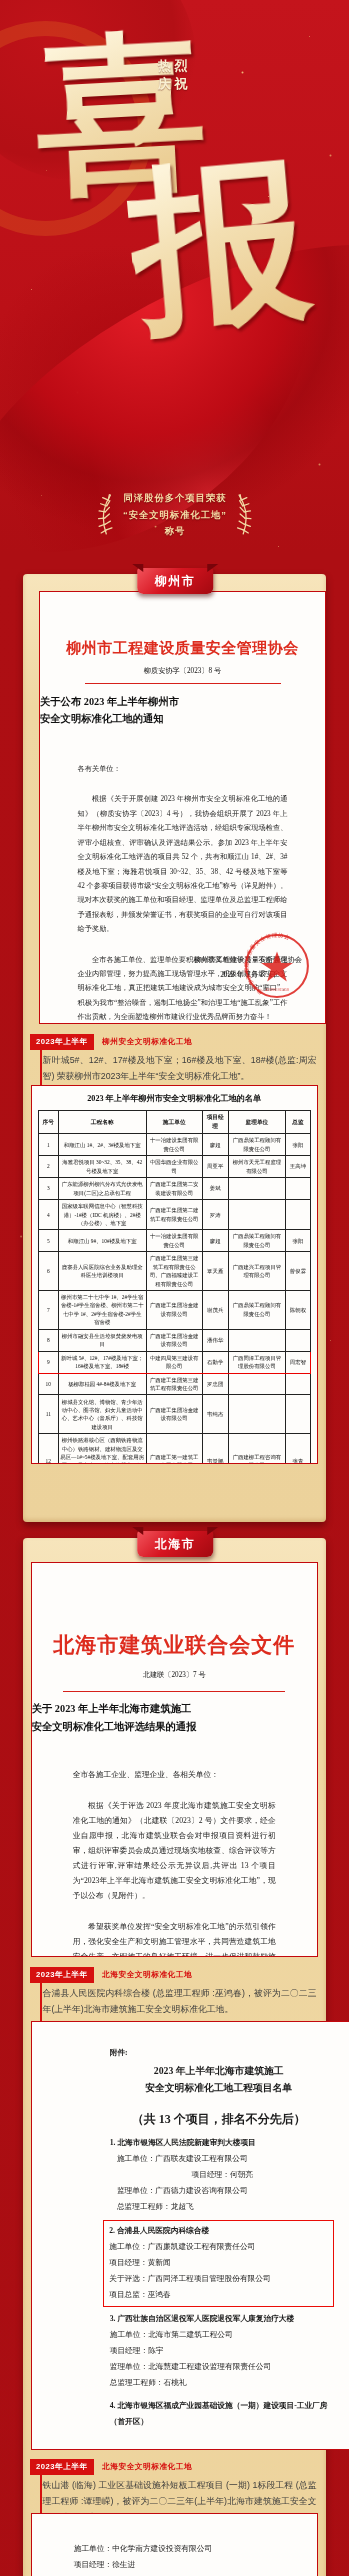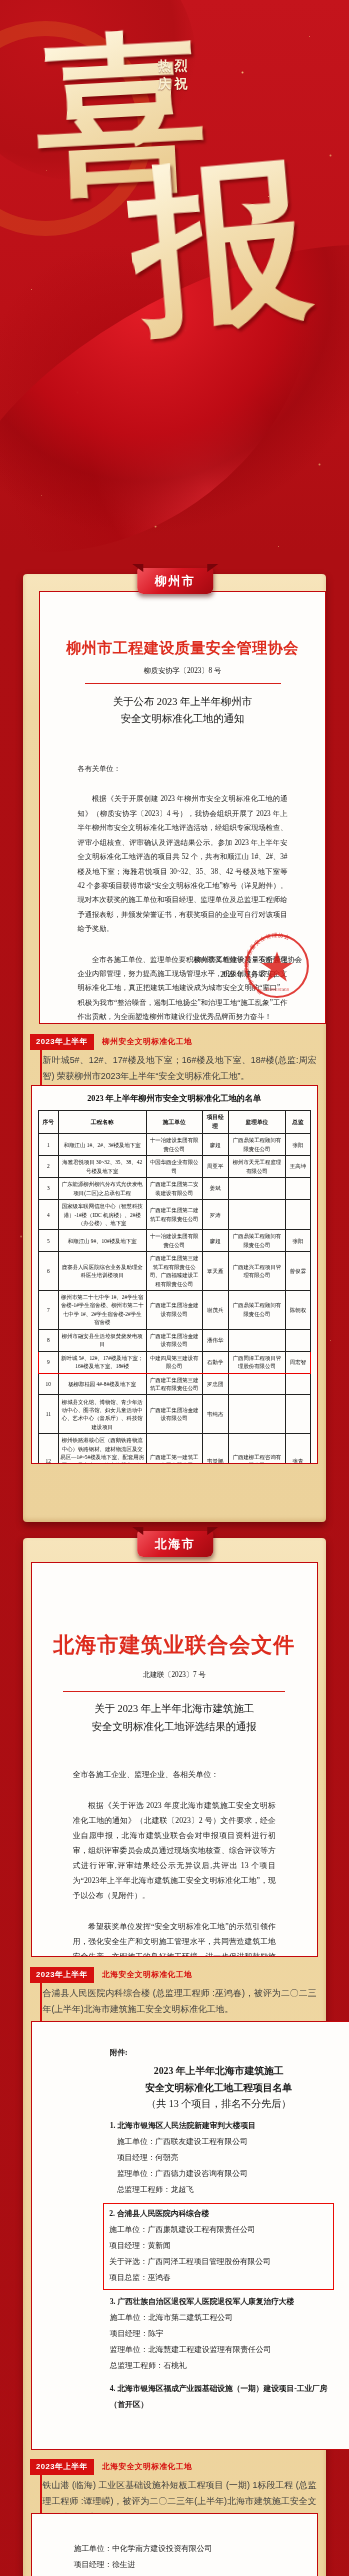--- a/index.html
+++ b/index.html
@@ -60,41 +60,41 @@
   .tagline{position:absolute;display:flex;align-items:center;height:15.5px;}
   .tagline .tag{background:#d6100f;color:#fff;font-size:7.7px;font-weight:bold;height:15.5px;display:flex;
       align-items:center;padding:0 6.2px;letter-spacing:0.5px;}
   .tagline .lbl{color:#d6100f;font-size:7.7px;font-weight:bold;margin-left:8.2px;letter-spacing:0.5px;}
   .hl-text{position:absolute;color:#3d3d3d;font-size:8.8px;line-height:16px;text-align:justify;}
   
   .doc{font-family:"Liberation Serif",serif;color:#222;}
   .doc .org{color:#dd2c1e;font-weight:bold;text-align:center;letter-spacing:0.5px;}
   .doc .num{text-align:center;font-size:7.2px;margin-top:8.2px;color:#111;}
   .doc .redline{height:1.5px;background:#d6201a;margin:7.2px auto 8.2px auto;}
-  .doc .h2{text-align:center;font-weight:normal;color:#111;line-height:17.5px;}
+  .doc .h2{text-align:left;font-weight:bold;color:#111;line-height:17.5px;}
   .doc .body{font-size:7.2px;line-height:14.4px;text-align:justify;color:#1c1c1c;}
   .doc .body p{margin:16px;}
   .doc .indent{text-indent:2em;}
   .sign{position:absolute;right:23px;text-align:center;font-size:7.2px;line-height:15.5px;color:#1c1c1c;}
   .stamp{position:absolute;}
   
   .tbl-title{text-align:center;font-weight:bold;font-size:8.2px;color:#111;font-family:"Liberation Serif",serif;margin-top:7.2px;}
   table.lz{border-collapse:collapse;table-layout:fixed;width:273px;margin:6.2px auto 0 auto;
       font-family:"Liberation Serif",serif;font-size:5.4px;color:#111;}
   table.lz th,table.lz td{border:0.5px solid #222;text-align:center;vertical-align:middle;padding:2.1px 1.5px;line-height:1.55;
       word-break:break-all;}
   table.lz th{font-weight:bold;font-size:5.7px;}
   tr.hl td{border-top:1.5px solid #ea0000;border-bottom:1.5px solid #ea0000;}
   tr.hl td:first-child{border-left:1.5px solid #ea0000;}
   tr.hl td:last-child{border-right:1.5px solid #ea0000;}
   
   .att{font-family:"Liberation Serif",serif;color:#1c1c1c;}
   .att .att-label{font-size:7.7px;font-weight:bold;}
   .att .att-title{text-align:center;font-size:9.8px;font-weight:bold;line-height:17px;margin-top:4px;}
-  .att .att-sub{text-align:center;font-size:10px;margin-top:1px;}
+  .att .att-sub{text-align:center;font-size:12px;margin-top:15px;font-weight:bold;}
   .att .item-t{font-size:7.7px;font-weight:bold;line-height:16px;margin-top:7.2px;}
   .att .item-l{font-size:7.7px;line-height:16px;}
   .redbox{border:1.5px solid #ea0c06;padding:1px 5.2px 3.1px 5.2px;margin:5.2px -6.7px 3.1px -6.7px;}
   .redbox .item-t{margin-top:1px;}
 </style>
 </head>
 <body>
 
 <div class="page">
   <div class="speck"></div>
@@ -102,20 +102,41 @@
   <div class="hero">
     <div class="circle-dark"></div>
     <div class="circle-ring"></div>
     <div class="swoosh2"></div>
     <div class="swoosh1"></div>
     <div class="cal cal1">喜</div>
     <div class="cal cal2">报</div>
     <div class="celebrate">
       <div>热烈</div>
       <div>庆祝</div>
+    </div>
+    <div class="subtitle">
+      <svg class="laurel" width="17.5" height="43" viewBox="0 0 34 84">
+        <g stroke="#f2d9a4" stroke-width="2.5" fill="none" stroke-linecap="round">
+          <path d="M28 4 C 14 26, 10 52, 20 80"></path>
+          <path d="M24 14 l-11 -5 M21 25 l-12 -4 M18 37 l-12 -2 M17 49 l-12 1 M18 61 l-12 4 M20 72 l-10 6"></path>
+          <path d="M24 14 l2 -11 M21 25 l6 -10 M18 37 l8 -9 M17 49 l9 -8 M18 61 l10 -6 M20 72 l11 -4"></path>
+        </g>
+      </svg>
+      <div class="txt">
+        <div>同泽股份多个项目荣获</div>
+        <div>“安全文明标准化工地”</div>
+        <div>称号</div>
+      </div>
+      <svg class="laurel" width="17.5" height="43" viewBox="0 0 34 84" style="transform:scaleX(-1)">
+        <g stroke="#f2d9a4" stroke-width="2.5" fill="none" stroke-linecap="round">
+          <path d="M28 4 C 14 26, 10 52, 20 80"></path>
+          <path d="M24 14 l-11 -5 M21 25 l-12 -4 M18 37 l-12 -2 M17 49 l-12 1 M18 61 l-12 4 M20 72 l-10 6"></path>
+          <path d="M24 14 l2 -11 M21 25 l6 -10 M18 37 l8 -9 M17 49 l9 -8 M18 61 l10 -6 M20 72 l11 -4"></path>
+        </g>
+      </svg>
     </div>
   </div>
 
   <div class="badge" style="top:568px;">柳州市</div>
   <div class="beige" style="top:574px;height:948px;">
 
     <div class="whitebox doc" style="left:16px;top:16.5px;width:285px;height:431px;">
       <div class="org" style="font-size:15px;margin-top:47px;">柳州市工程建设质量安全管理协会</div>
       <div class="num">柳质安协字〔2023〕8 号</div>
       <div class="redline" style="width:196px;"></div>
@@ -304,21 +325,21 @@
     <div class="whitebox att" style="left:7.7px;top:483px;width:285px;height:427px;padding-left:36px;">
       <div style="padding:26px 25px 0 42px;">
         <div class="att-label">附件:</div>
         <div class="att-title">
           <div>2023 年上半年北海市建筑施工</div>
           <div>安全文明标准化工地工程项目名单</div>
         </div>
         <div class="att-sub">（共 13 个项目，排名不分先后）</div>
         <div class="item-t">1. 北海市银海区人民法院新建审判大楼项目</div>
         <div class="item-l" style="padding-left:7.2px;">施工单位：广西联友建设工程有限公司</div>
-        <div class="item-l" style="padding-left:7.2px;">项目经理：何朝亮</div>
+        <div class="item-l" style="padding-left:7.2px;text-align:center;">项目经理：何朝亮</div>
         <div class="item-l" style="padding-left:7.2px;">监理单位：广西德力建设咨询有限公司</div>
         <div class="item-l" style="padding-left:7.2px;">总监理工程师：龙超飞</div>
         <div class="redbox">
           <div class="item-t">2. 合浦县人民医院内科综合楼</div>
           <div class="item-l">施工单位：广西廉凯建设工程有限责任公司</div>
           <div class="item-l">项目经理：黄新闻</div>
           <div class="item-l">关于评选：广西同泽工程项目管理股份有限公司</div>
           <div class="item-l">项目总监：巫鸿春</div>
         </div>
         <div class="item-t" style="margin-top:2.1px;">3. 广西壮族自治区退役军人医院退役军人康复治疗大楼</div>

